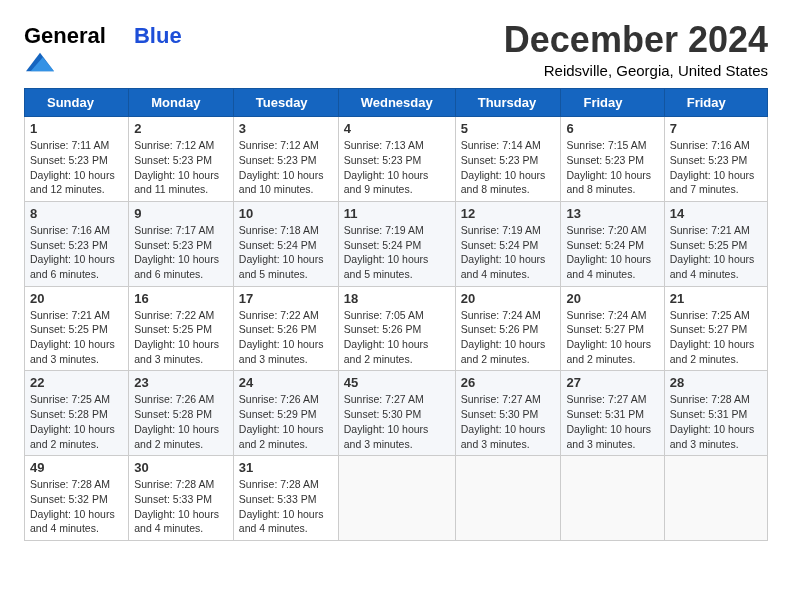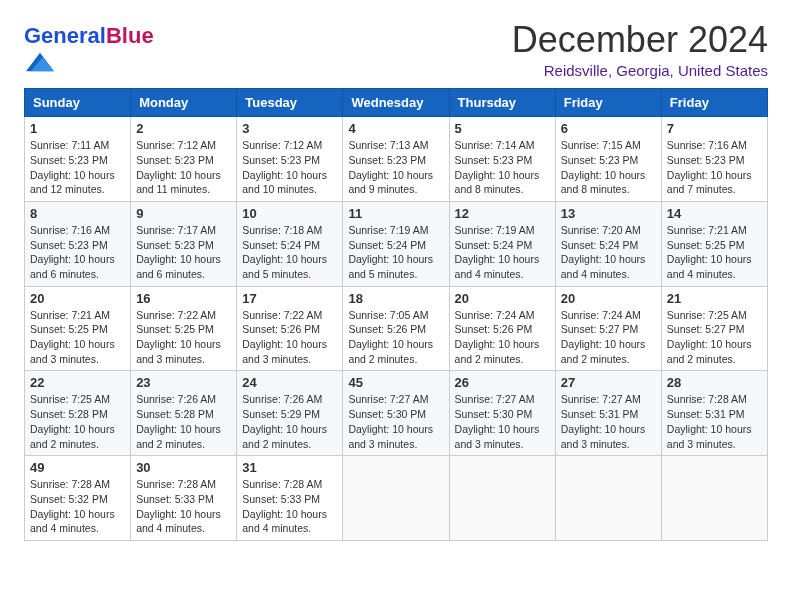--- a/index.html
+++ b/index.html
@@ -19,53 +19,53 @@
     .logo-area {
       display: flex;
       align-items: center;
       margin-top: 4px;
     }
     .logo-text {
       font-size: 22px;
       font-weight: bold;
       line-height: 1.1;
     }
-    .logo-general { color: #1d4ed8; margin-top: 11px; }
-    .logo-blue { color: #be185d; }
+    .logo-general { color: #000000; margin-top: 11px; }
+    .logo-blue { color: #1d4ed8; margin-left: 28px; }
     .logo-icon {
       width: 28px;
       height: 28px;
       margin-left: 2px;
     }
     .title-area {
       text-align: right;
     }
     .month-title {
       font-size: 36px;
-      font-weight: normal;
+      font-weight: bold;
       color: #333;
       line-height: 1.1;
     }
     .location {
       font-size: 15px;
-      color: #4c1d95;
+      color: #000000;
       margin-top: 2px;
     }
     .calendar-table {
       width: 100%;
       border-collapse: collapse;
       margin-top: 8px;
     }
     .calendar-table th {
       background-color: #1565c0;
       color: #fff;
       font-size: 13px;
       font-weight: bold;
       text-align: left;
-      padding: 6px 8px;
+      padding: 6px 22px;
       border: 1px solid #1255a0;
     }
     .calendar-table td {
       vertical-align: top;
       border: 1px solid #ccc;
       padding: 4px 5px;
       font-size: 10.5px;
       color: #333;
       width: 14.28%;
       min-height: 70px;

